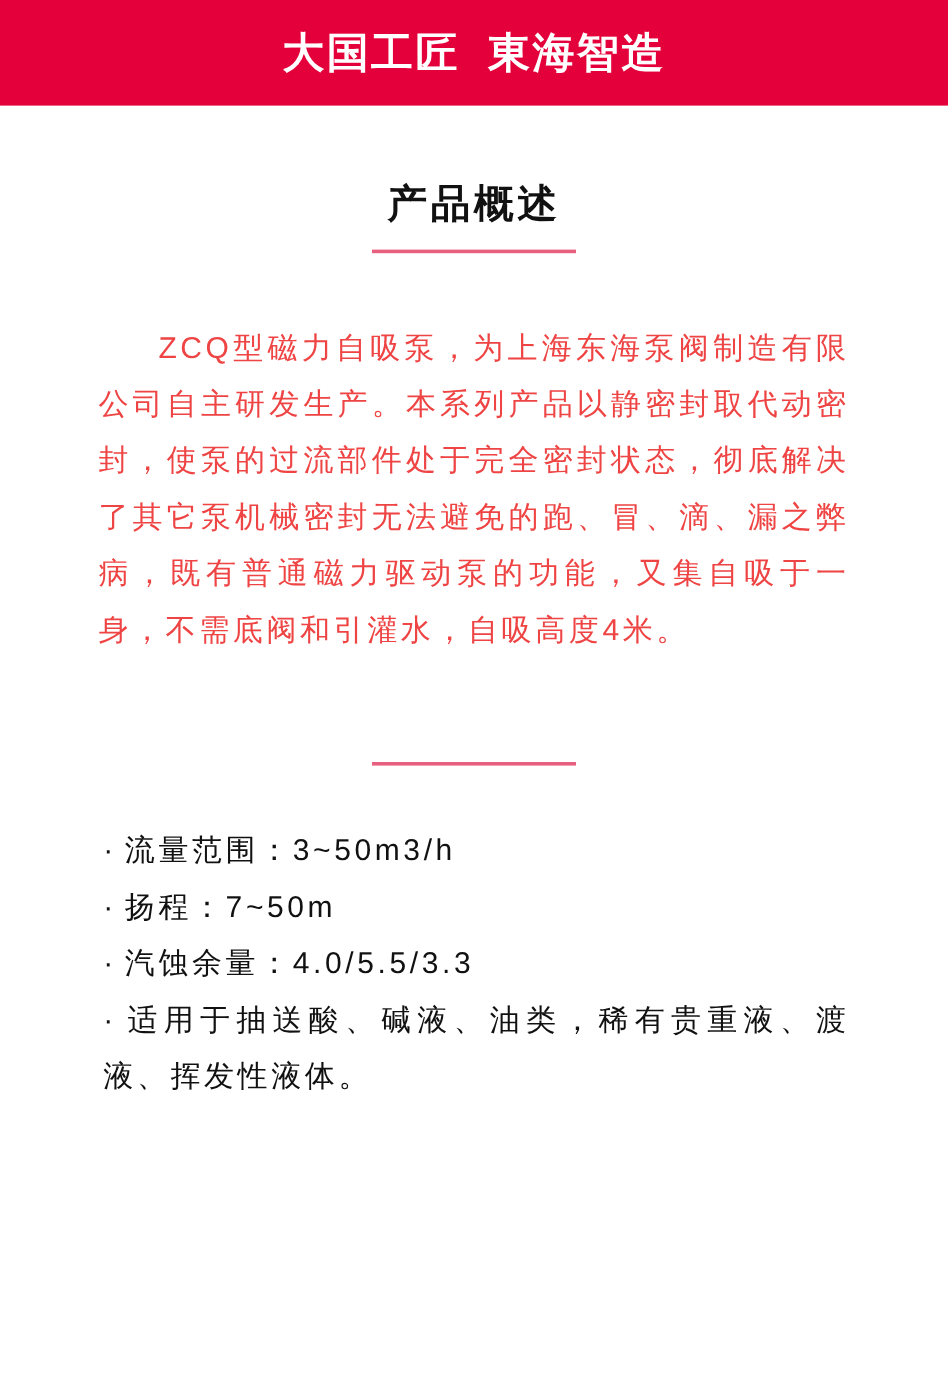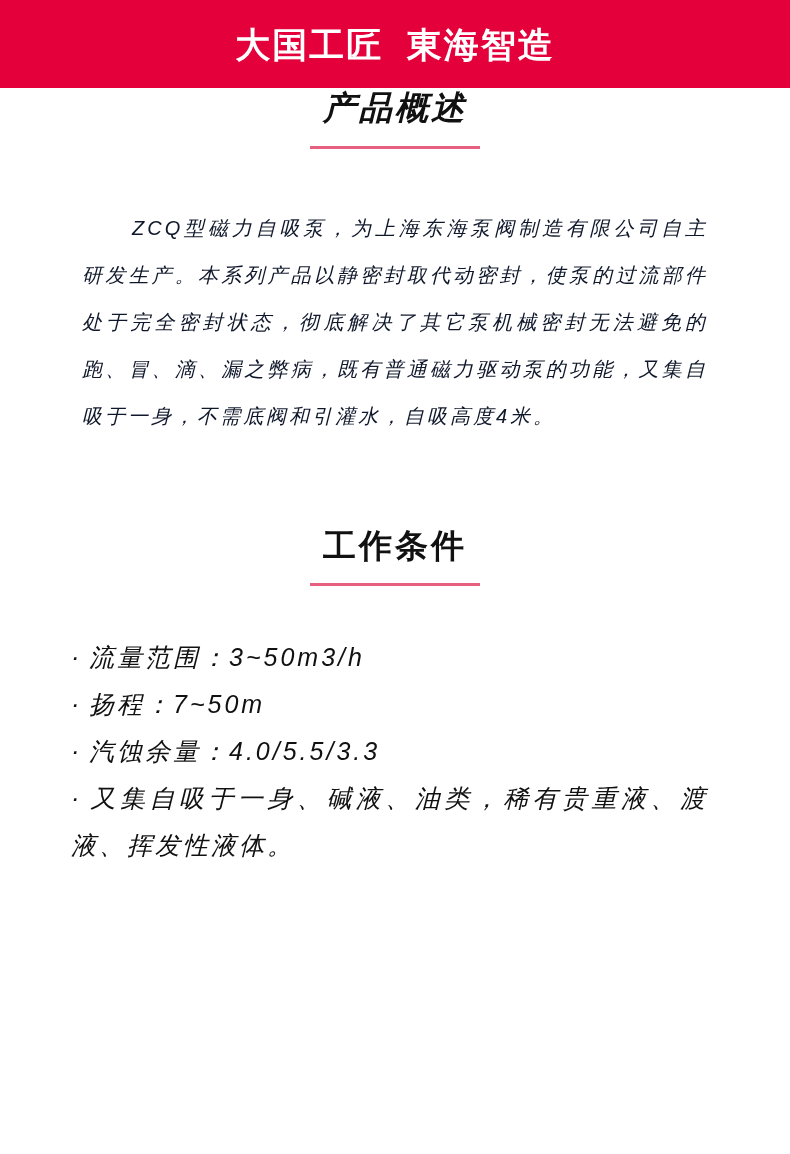--- a/index.html
+++ b/index.html
@@ -57,43 +57,42 @@
     line-height: 1.2;
   }
   .heading-rule {
     width: 170px;
     height: 3px;
     background: #e8607f;
     margin: 18px auto 0 auto;
   }
 
   .section-1 {
-    font-style: italic;
+    margin-top: 62px;
   }
 
   .overview-text {
     margin: 56px 42px 0 42px;
-    font-size: 20px;
+    font-size: 25px;
     line-height: 47px;
-    color: #0f172a;
+    color: #ef4444;
     text-align: justify;
     text-align-last: left;
     text-indent: 50px;
     letter-spacing: 3px;
   }
 
   .section-2 {
     margin-top: 86px;
   }
 
   .spec-list {
-    margin: 48px 42px 0 31px;
+    margin: 48px 42px 0 46px;
     padding: 0;
     list-style: none;
-    font-style: italic;
   }
   .spec-item {
     font-size: 25px;
     line-height: 47px;
     color: #111111;
     letter-spacing: 3px;
     text-align: justify;
     text-align-last: left;
     position: relative;
   }
@@ -114,24 +113,23 @@
 
   <div class="content">
 
     <div class="section-1">
       <div class="section-heading">产品概述</div>
       <div class="heading-rule"></div>
       <p class="overview-text">ZCQ型磁力自吸泵，为上海东海泵阀制造有限公司自主研发生产。本系列产品以静密封取代动密封，使泵的过流部件处于完全密封状态，彻底解决了其它泵机械密封无法避免的跑、冒、滴、漏之弊病，既有普通磁力驱动泵的功能，又集自吸于一身，不需底阀和引灌水，自吸高度4米。</p>
     </div>
 
     <div class="section-2">
-      <div class="section-heading">工作条件</div>
       <div class="heading-rule"></div>
       <ul class="spec-list">
         <li class="spec-item"><span class="spec-bullet">·</span><span>流量范围：3~50m3/h</span></li>
         <li class="spec-item"><span class="spec-bullet">·</span><span>扬程：7~50m</span></li>
         <li class="spec-item"><span class="spec-bullet">·</span><span>汽蚀余量：4.0/5.5/3.3</span></li>
-        <li class="spec-item"><span class="spec-bullet">·</span><span>又集自吸于一身、碱液、油类，稀有贵重液、渡液、挥发性液体。</span></li>
+        <li class="spec-item"><span class="spec-bullet">·</span><span>适用于抽送酸、碱液、油类，稀有贵重液、渡液、挥发性液体。</span></li>
       </ul>
     </div>
 
   </div>
 </div>
 
 </body></html>

